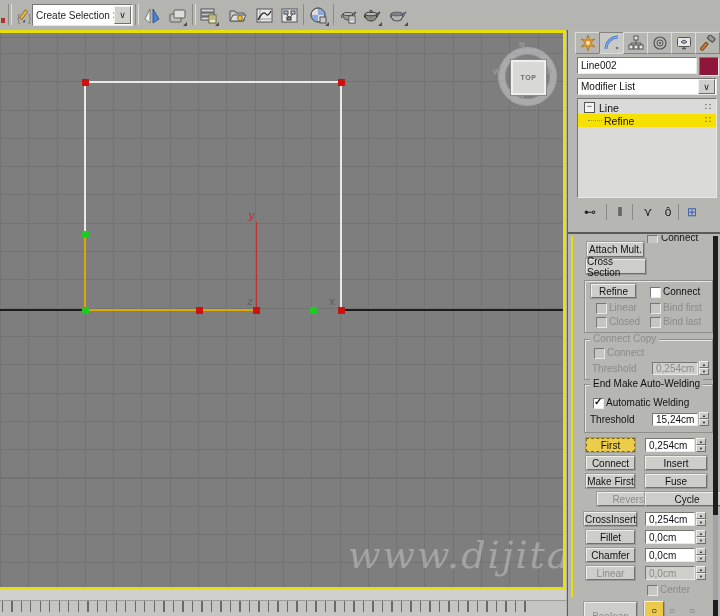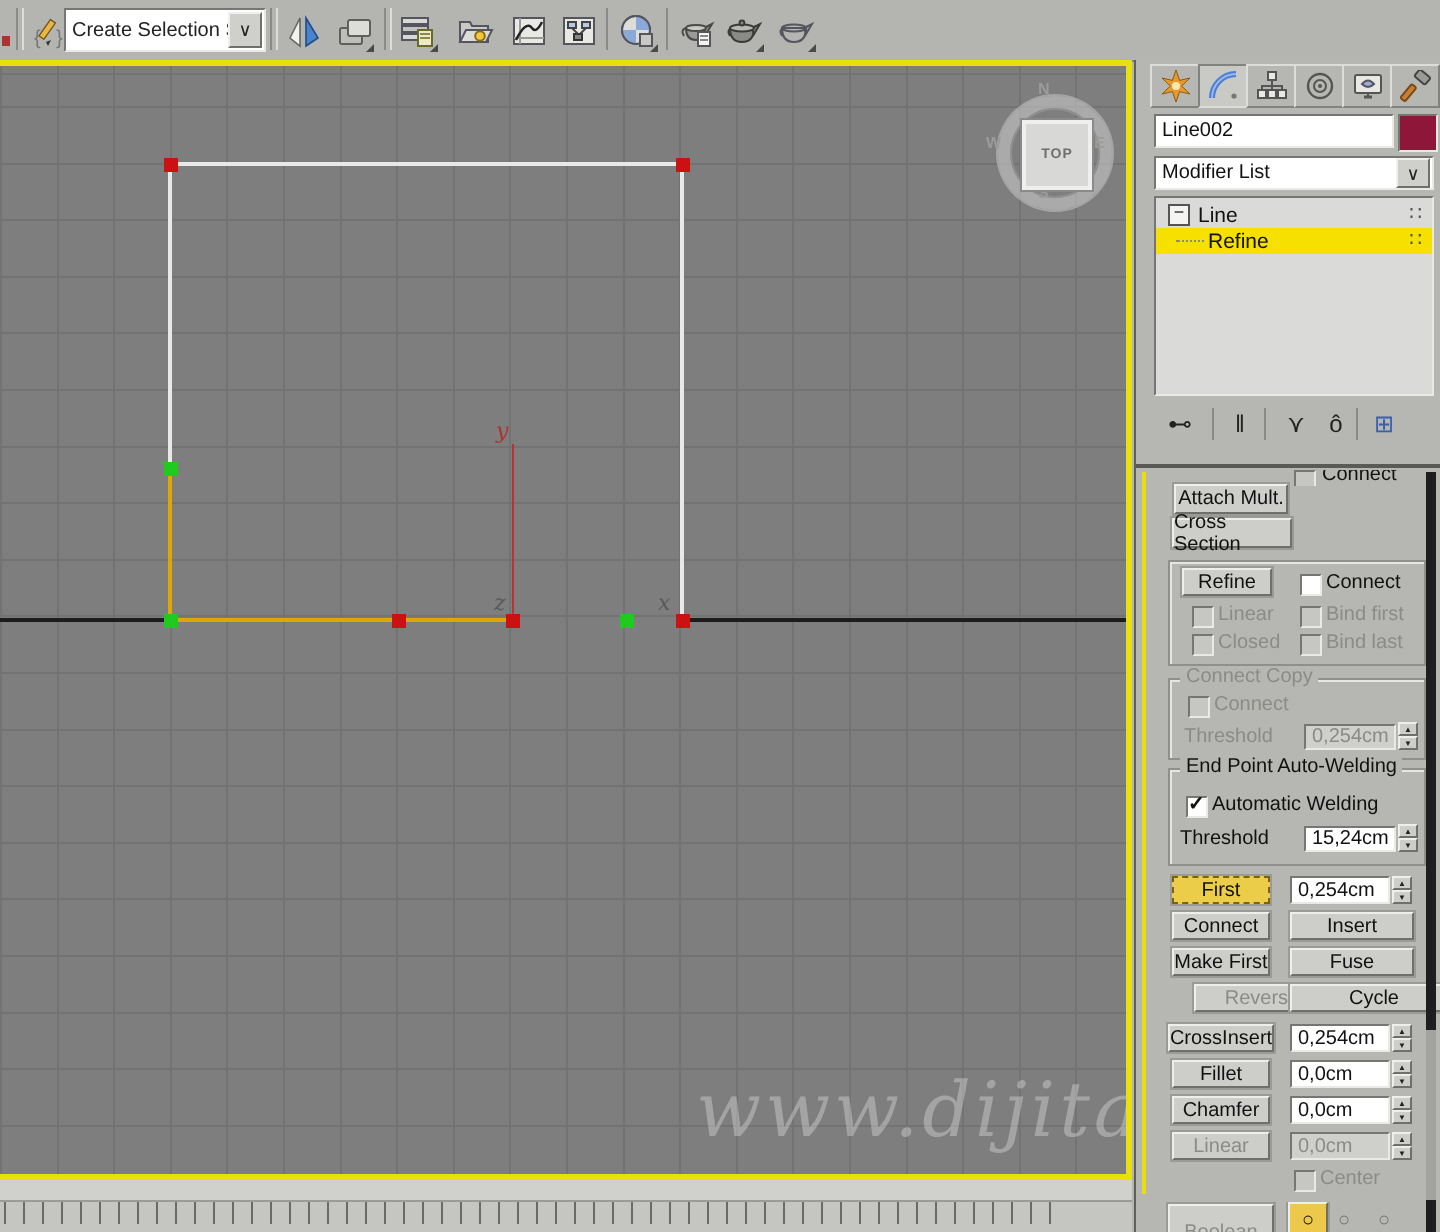--- a/index.html
+++ b/index.html
@@ -392,21 +392,21 @@
       <div class="field dis" style="position:absolute;left:67px;top:22px;width:46px;height:13px">
         <span>0,254cm</span>
       </div>
       <div class="spin" style="left:114px;top:21px">
         <span class="up">▲</span>
         <span class="dn">▼</span>
       </div>
     </div>
 
     <div class="grp" style="left:16px;top:354px;width:127px;height:47px">
-      <span class="grp-title">End Point Auto-Welding</span>
+      <span class="grp-title">End Make Auto-Welding</span>
       <span class="cb" style="left:8px;top:13px">
         <span class="mark">✓</span>
       </span>
       <span class="lbl" style="left:21px;top:12px">Automatic Welding</span>
       <span class="lbl" style="left:5px;top:29px">Threshold</span>
       <div class="field" style="position:absolute;left:67px;top:28px;width:46px;height:13px">
         <span>15,24cm</span>
       </div>
       <div class="spin" style="left:114px;top:27px">
         <span class="up">▲</span>

